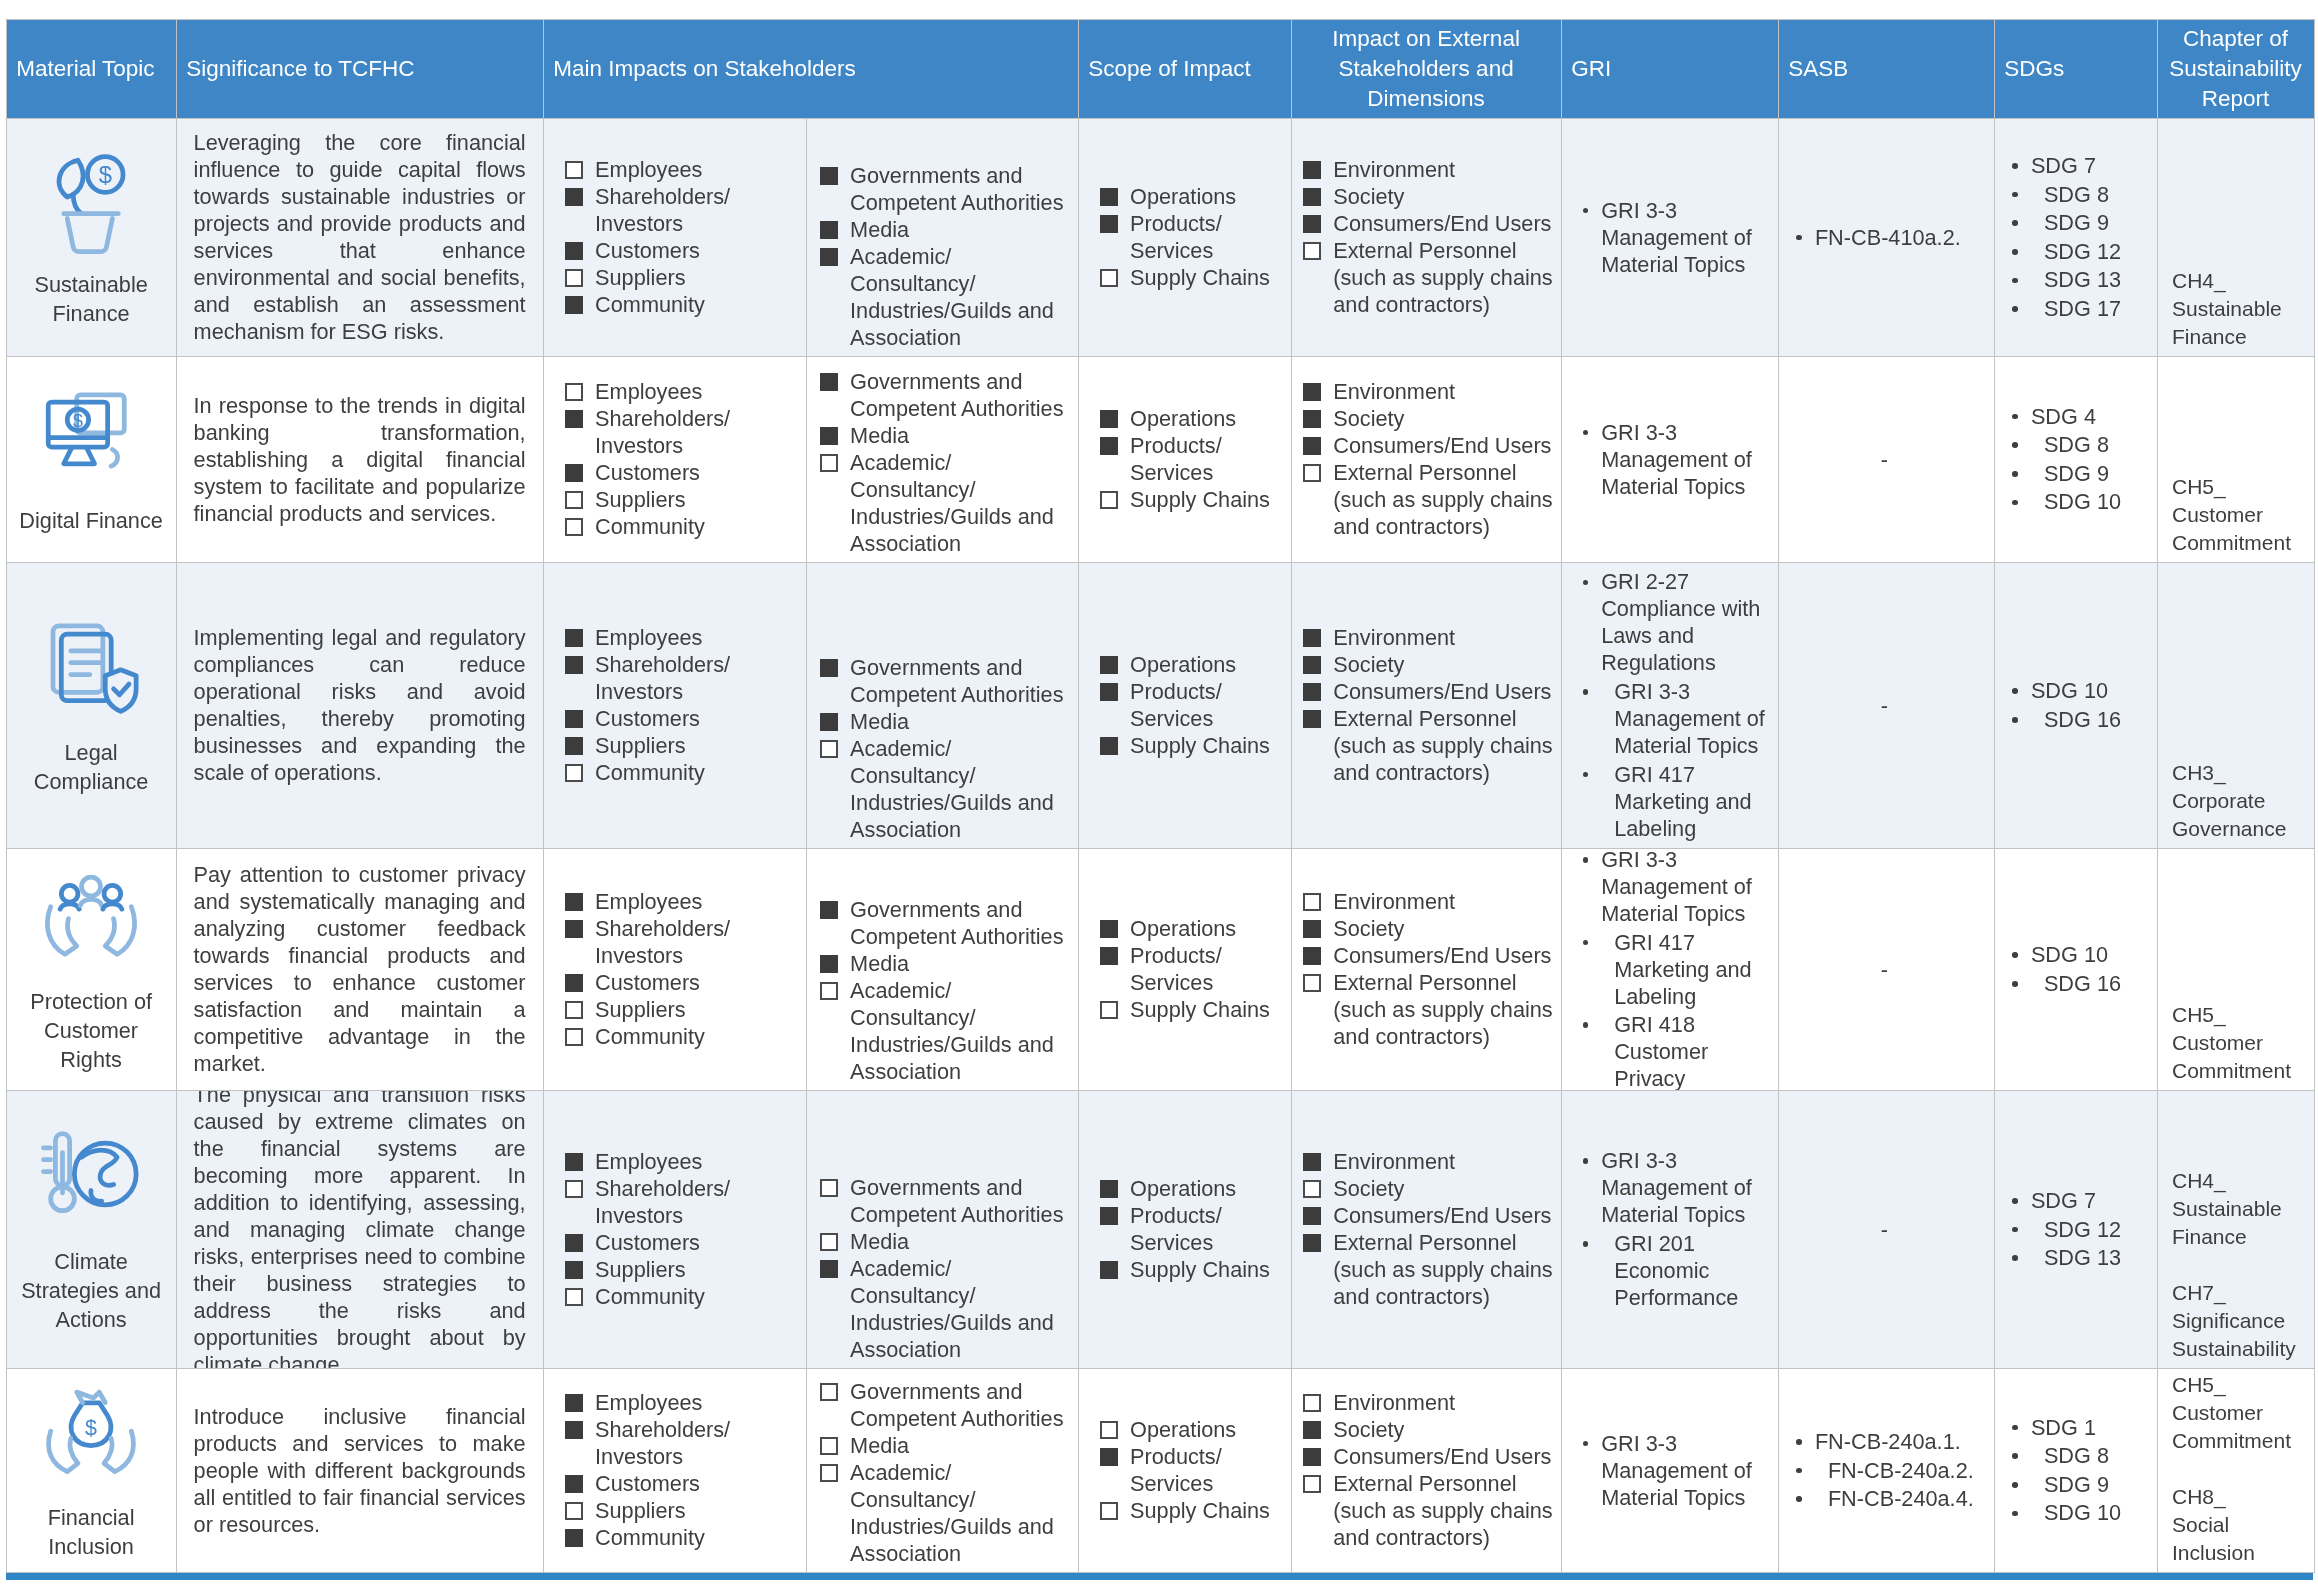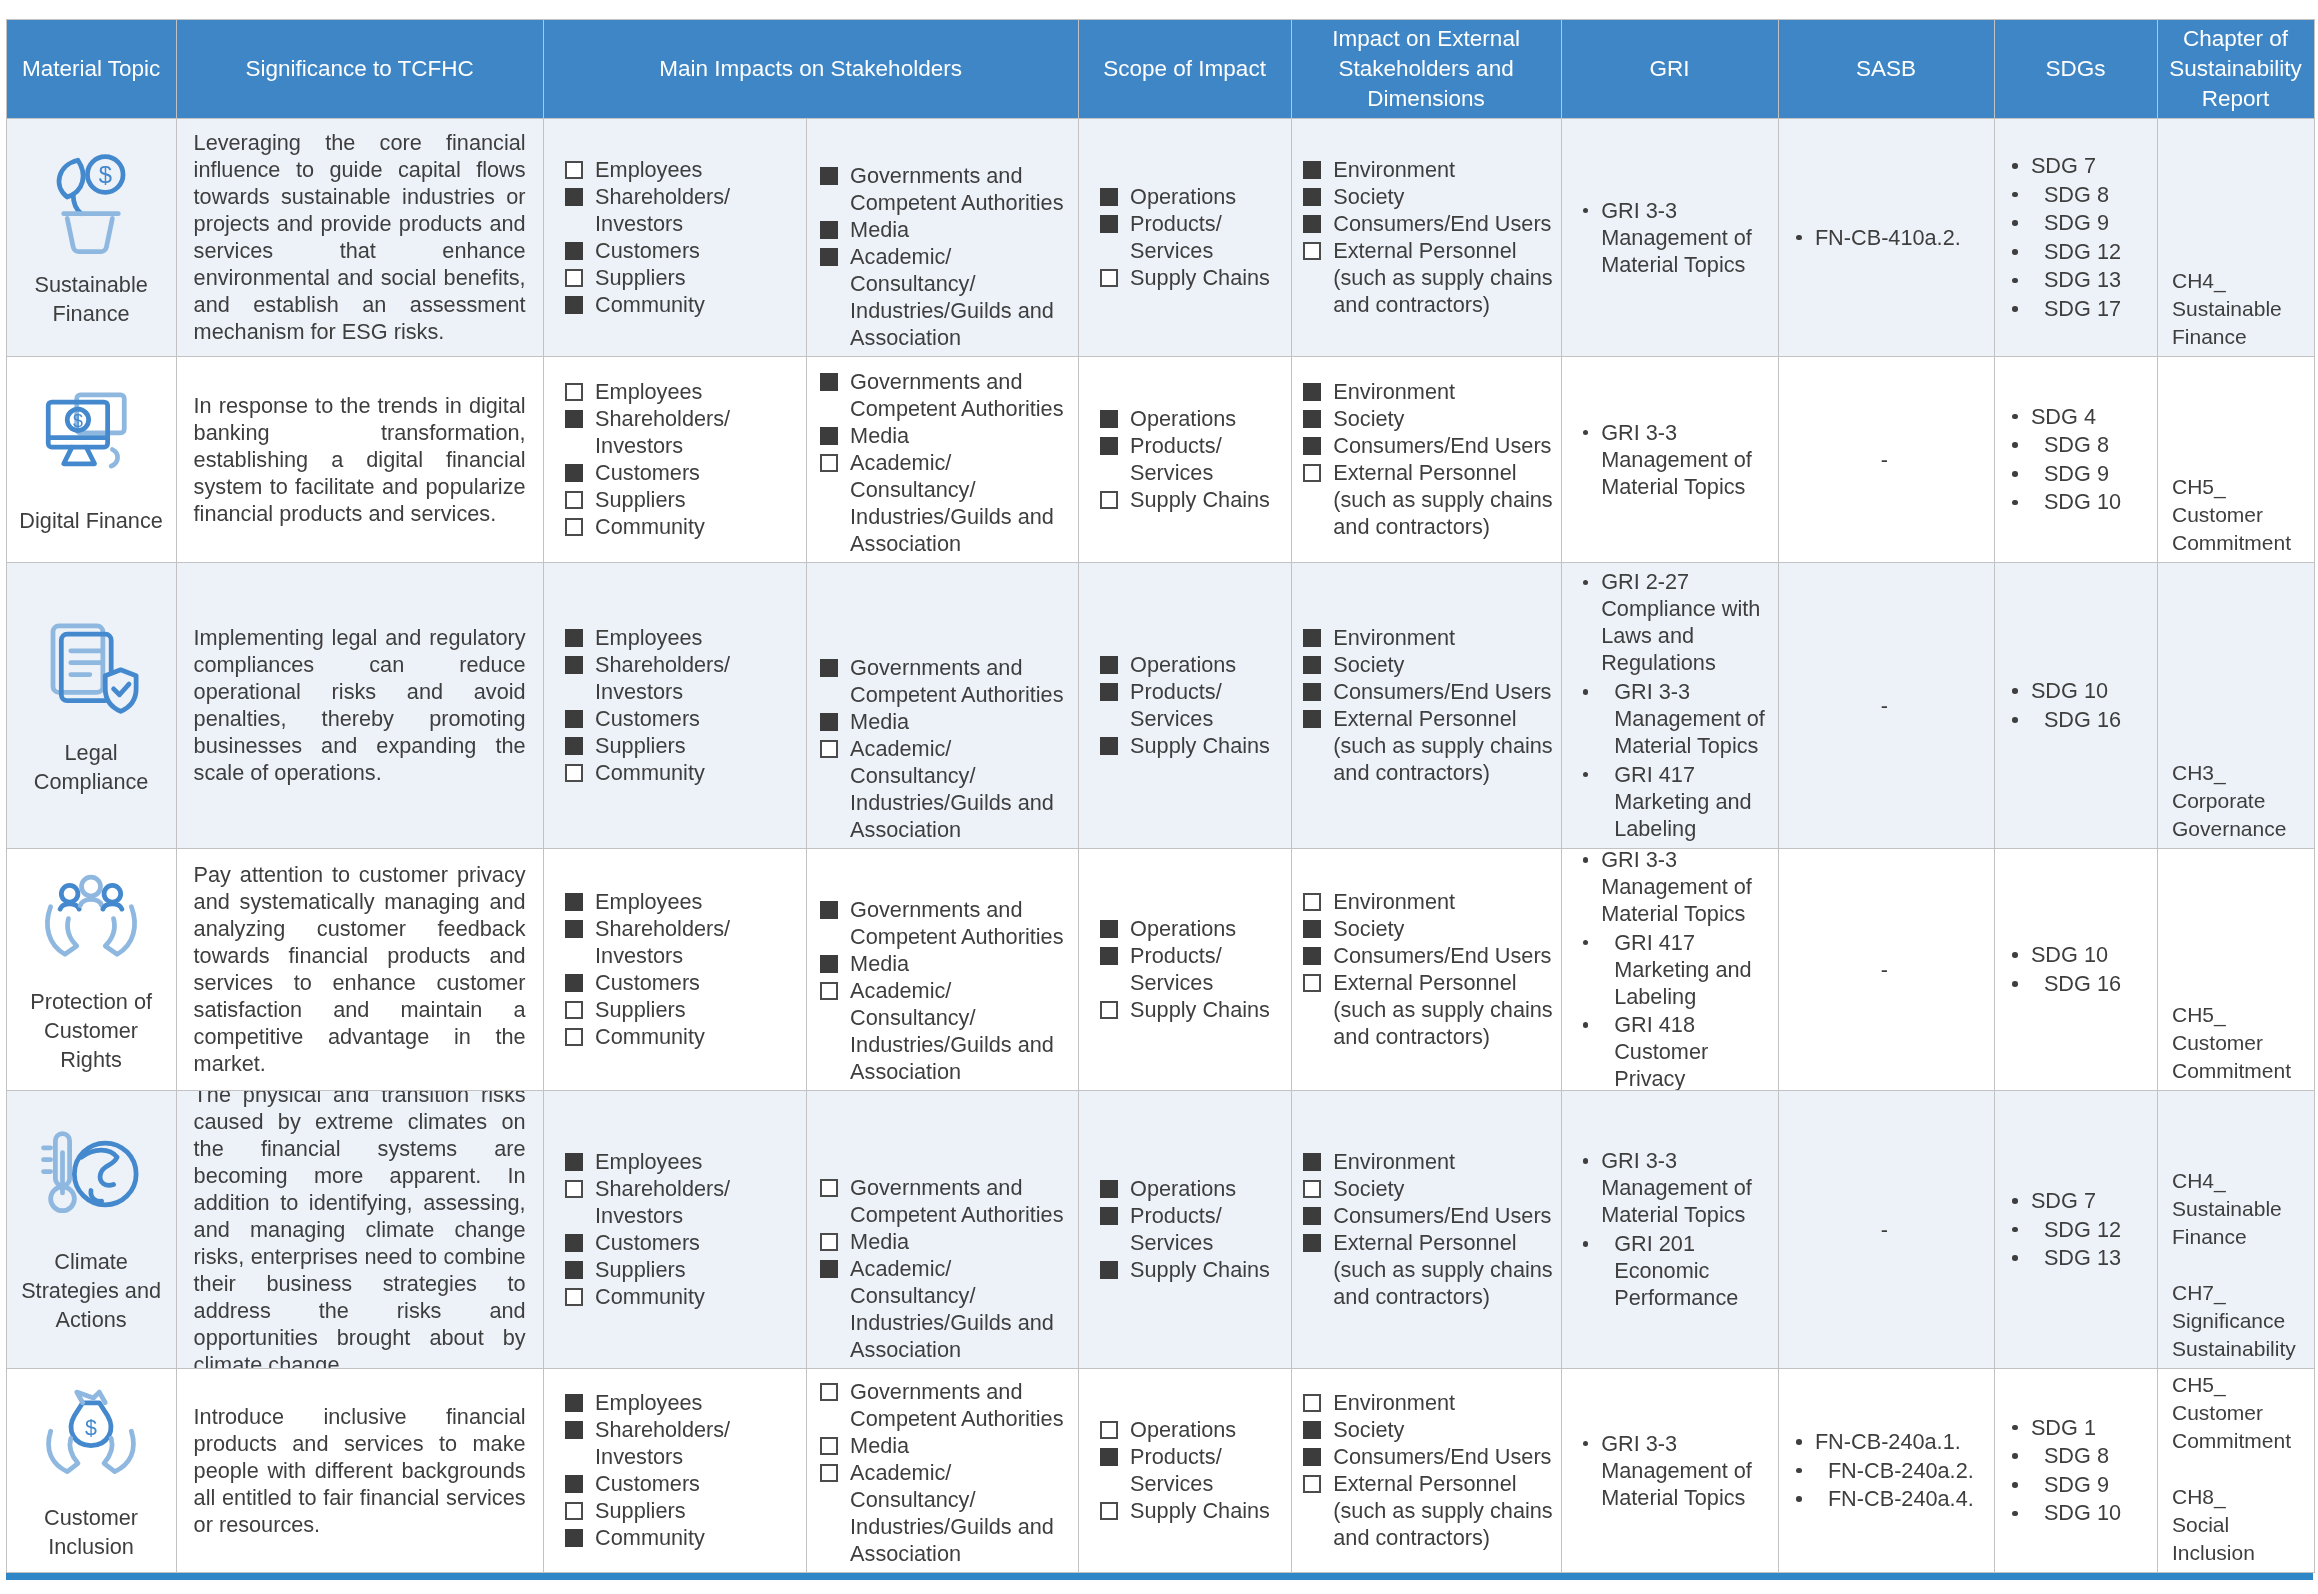--- a/index.html
+++ b/index.html
@@ -6,21 +6,21 @@
   html,body { width: 2319px; background: #ffffff; font-family: "Liberation Sans", sans-serif; color: #3e3e3e; }
   body { height: 1595px; }
   .page { padding: 18.5px 5.6px 0 5.6px; }
   .table { width: 2307px; }
   .row { display: grid; grid-template-columns: 171px 367px 263px 272px 213px 270px 217px 216px 163px 157px; }
   .row.header { height: 100px; }
   .cell { border-right: 0.8px solid #c2c2c2; border-bottom: 0.8px solid #c2c2c2;
           display: flex; flex-direction: column; justify-content: center; overflow: hidden; }
   .row .cell:first-child { border-left: 0.8px solid #c2c2c2; }
   .row.header .cell { border-top: 0.8px solid #c2c2c2; background: #3e86c6; color: #ffffff;
-          align-items: center; justify-content: center; text-align: center; padding: 0 9.6px; }
+          align-items: flex-start; justify-content: center; text-align: center; padding: 0 9.6px; }
   .row.header .hlabel { font-size: 22.5px; line-height: 30px; font-weight: 500; }
   .c-span2 { grid-column: 3 / 5; }
   #table-body .row:nth-child(odd)  .cell { background: #edf1f8; }
   #table-body .row:nth-child(even) .cell { background: #ffffff; }
   #table-body .row:nth-child(1) { height: 238px; }
   #table-body .row:nth-child(2) { height: 206px; }
   #table-body .row:nth-child(3) { height: 286px; }
   #table-body .row:nth-child(4) { height: 242px; }
   #table-body .row:nth-child(5) { height: 278px; }
   #table-body .row:nth-child(6) { height: 204px; }
@@ -816,21 +816,21 @@
     <div class="cell topic-cell">
       <span class="topic-icon">
               <svg viewBox="0 0 96 96" fill="none" stroke="#4489CE" stroke-width="4" stroke-linecap="round" stroke-linejoin="round">
                 <path d="M41 20 h14 l7 11 c7 12 0 25 -14 25 c-14 0 -21 -13 -14 -25 Z"></path>
                 <path d="M41 20 l-5 -9 14 5 5 -5 5 9" stroke="#8FB8E0"></path>
                 <text x="48" y="47" text-anchor="middle" font-size="18" fill="#4489CE" stroke="none" font-family="Liberation Sans,sans-serif">$</text>
                 <path d="M14 44 c-5 16 1 28 14 34 l9 -7 c-6 -7 -8 -14 -6 -21" stroke="#8FB8E0"></path>
                 <path d="M82 44 c5 16 -1 28 -14 34 l-9 -7 c6 -7 8 -14 6 -21" stroke="#8FB8E0"></path>
               </svg>
             </span>
-      <div class="topic-label">Customer Inclusion</div>
+      <div class="topic-label">Financial Inclusion</div>
     </div>
     <div class="cell sig-cell">
       <p class="sig-text">Introduce inclusive financial products and services to make people with different backgrounds all entitled to fair financial services or resources.</p>
     </div>
     <div class="cell list-cell cell-int">
       <div class="checklist">
 
       <div class="check-item">
             <span class="box filled"></span>
             <span class="lbl">Employees</span>

